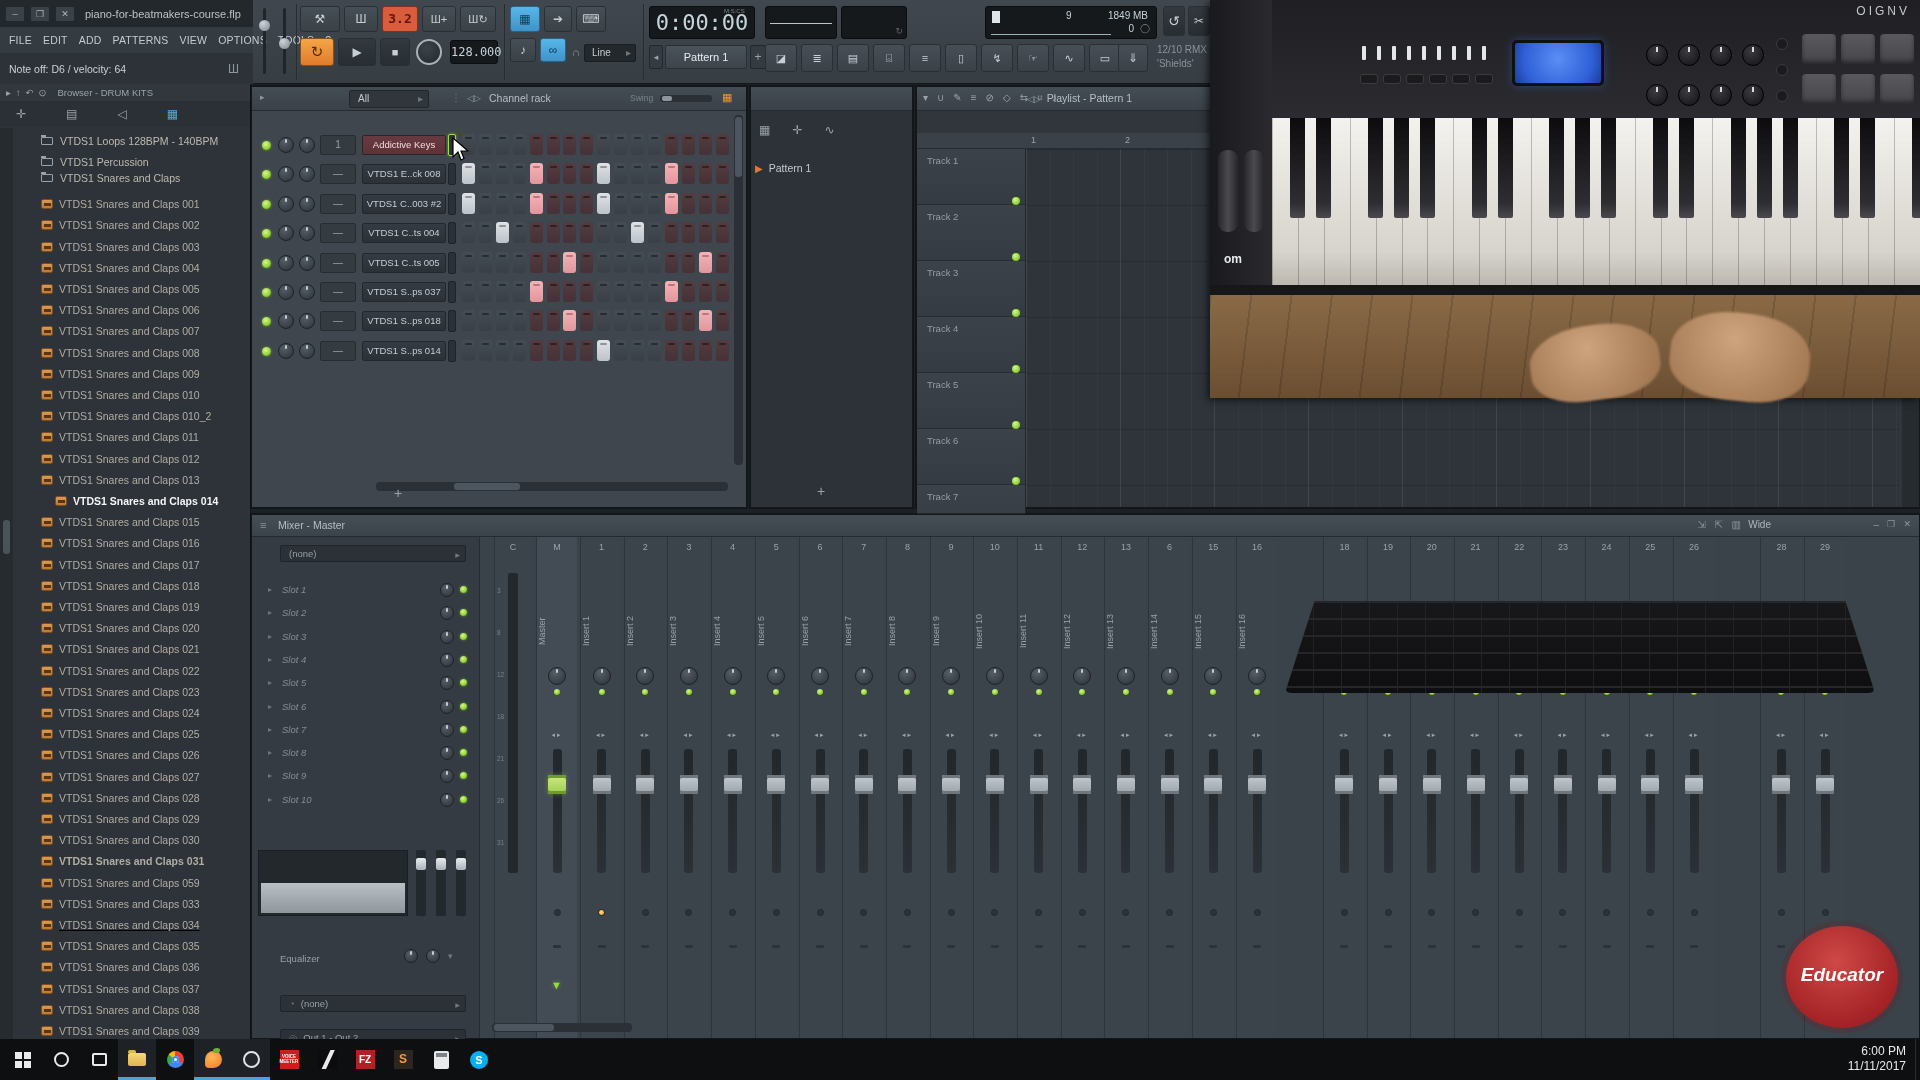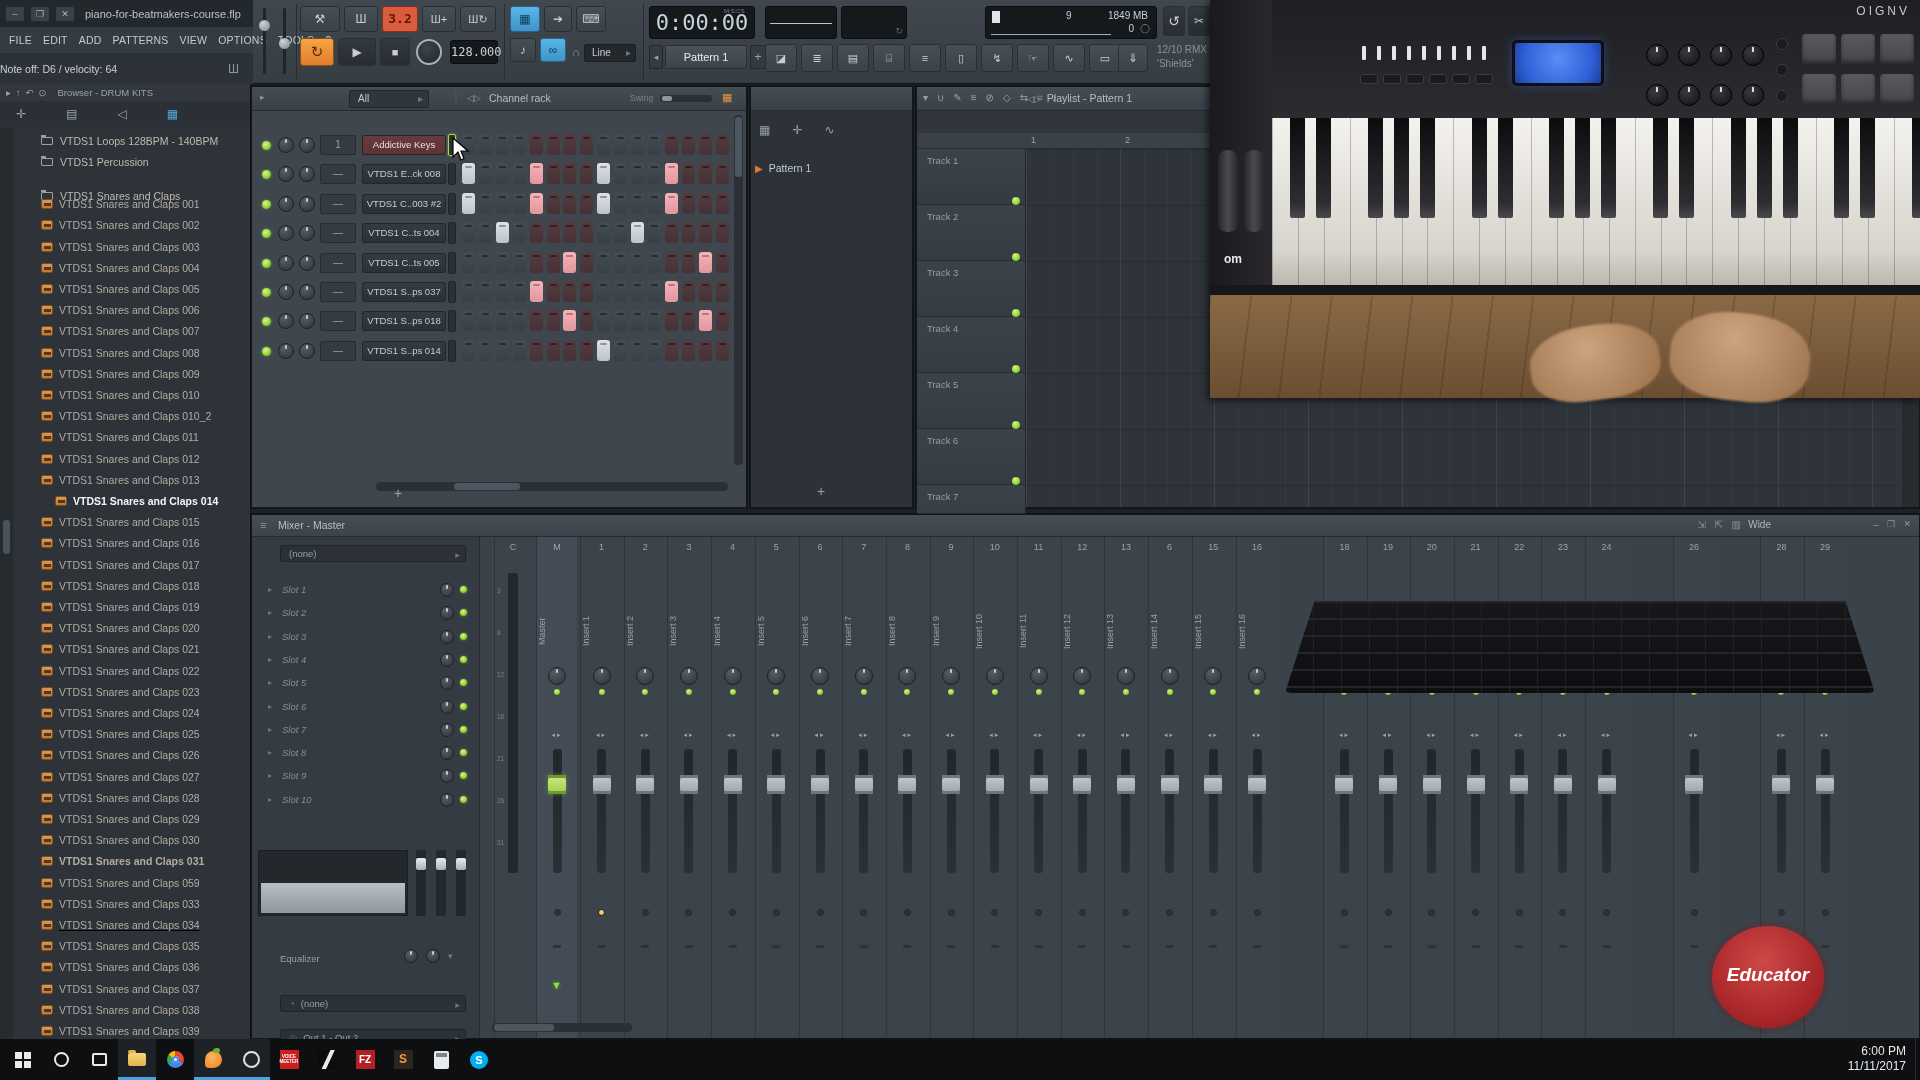--- a/index.html
+++ b/index.html
@@ -8,21 +8,21 @@
   .abs{position:absolute;}
   
   .topbar{position:absolute;left:0;top:0;width:1920px;height:84px;background:linear-gradient(#40474e,#363d43);border-bottom:1px solid #15181b;}
   .tb-well{position:absolute;left:0;top:0;width:253px;height:84px;background:#2b3136;border-right:1px solid #1b1f23;}
   .tb-titlerow{position:absolute;left:0;top:0;width:253px;height:27px;background:#23282c;display:flex;align-items:center;}
   .winbtn{width:20px;height:16px;margin-left:5px;background:#3a4147;border:1px solid #23282c;color:#aeb6bd;font-size:9px;line-height:14px;text-align:center;border-radius:2px;}
   .tb-title{color:#b9c1c8;font-size:11px;margin-left:10px;white-space:nowrap;}
   .menurow{position:absolute;left:0;top:27px;width:253px;height:26px;display:flex;align-items:center;gap:11px;padding-left:9px;background:#343b41;}
   .menurow span{color:#c3cad0;font-size:10.5px;letter-spacing:.2px;}
   .hintrow{position:absolute;left:0;top:53px;width:253px;height:31px;background:#2c3237;display:flex;align-items:center;}
-  .hint-text{color:#c9d0d6;font-size:10.5px;flex:1;}
+  .hint-text{color:#c9d0d6;font-size:10.5px;margin-left:9px;flex:1;}
   .hint-piano{color:#8d969d;font-size:12px;margin-right:14px;}
   .vslider{position:absolute;top:8px;width:3px;height:66px;background:#20252a;border-radius:2px;}
   .vslider .hdl{position:absolute;left:-4px;width:11px;height:11px;border-radius:50%;background:radial-gradient(circle at 35% 30%,#cdd5da,#7d868d);}
   .panel-sep{position:absolute;top:4px;height:76px;width:1px;background:#272c30;box-shadow:1px 0 0 #4a525a33;}
   .tbtn{position:absolute;background:linear-gradient(#474f56,#3a4147);border:1px solid #2a2f34;border-radius:3px;color:#c7ced4;text-align:center;}
   .tbtn.orange{background:linear-gradient(#f5a544,#e07c2c);color:#5c2c08;border-color:#8a5016;}
   .tbtn.blue{background:linear-gradient(#58b6e8,#3f93c8);color:#0d3850;border-color:#2b6286;}
   .seg{background:#d95c3c;border:1px solid #8a3018;border-radius:3px;color:#601608;font-family:"DejaVu Sans Mono",monospace;font-weight:bold;}
   .lcd{background:#15191c;border:1px solid #0b0e10;border-radius:3px;color:#c6d3da;font-family:"DejaVu Sans Mono",monospace;}
   .smalltxt{color:#8a939b;font-size:9px;}
@@ -144,21 +144,21 @@
   .kb-om{position:absolute;left:14px;top:252px;color:#e8eaec;font-size:12px;font-weight:bold;z-index:2;}
   .floor{position:absolute;left:0;top:295px;width:710px;height:103px;background:
     repeating-linear-gradient(97deg,#00000022 0 2px,transparent 2px 40px),linear-gradient(#8a6a46,#6b4e32);}
   .comp-kb{position:absolute;left:75px;top:306px;width:590px;height:92px;background:
     repeating-linear-gradient(to bottom,#26262a 0 2px,transparent 2px 17px),
     repeating-linear-gradient(to right,#222226 0 1px,transparent 1px 28px),
     linear-gradient(#18181b,#0e0e10);
     clip-path:polygon(5% 0,95% 0,100% 100%,0 100%);border-radius:6px;}
   .hand{position:absolute;background:radial-gradient(circle at 45% 30%,#cda47e,#9a6f4a);border-radius:45% 45% 40% 40%;filter:blur(1px);}
   
-  .educator{position:absolute;left:1712px;top:926px;width:112px;height:102px;z-index:40;text-decoration:underline;}
+  .educator{position:absolute;left:1786px;top:926px;width:112px;height:102px;z-index:40;text-decoration:underline;}
   .edu-circle{position:absolute;left:0;top:0;width:100%;height:100%;border-radius:50%;background:radial-gradient(circle at 45% 35%,#d94a47,#b02326 65%,#8c181c);opacity:.93;box-shadow:0 0 0 5px #7c141733;}
   .edu-text{position:absolute;left:0;top:38px;width:100%;text-align:center;color:#fff;font-size:19px;font-weight:bold;font-style:italic;}
   
   .taskbar{position:absolute;left:0;top:1039px;width:1920px;height:41px;background:#0d0f11;z-index:70;}
   .tb-ic{position:absolute;top:0;width:38px;height:41px;display:flex;align-items:center;justify-content:center;}
   .tb-ic.active{background:#1f2killers428;}
   .tb-ic.active{background:#1e2227;box-shadow:inset 0 -3px 0 #4aa3e0;}
   .clock{position:absolute;right:14px;top:5px;text-align:right;color:#e8eaec;font-size:12px;line-height:15px;}
   .showdesk{position:absolute;right:0;top:0;width:5px;height:41px;border-left:1px solid #2a2e33;}
   
@@ -299,21 +299,21 @@
       </div>
     <div class="br-list" id="browser-list">
         <div class="b-row folder" style="top: 0px;">
           <span class="ic-folder"></span>
           <span class="lbl">VTDS1 Loops 128BPM - 140BPM</span>
         </div>
         <div class="b-row folder" style="top: 21.2px;">
           <span class="ic-folder"></span>
           <span class="lbl">VTDS1 Percussion</span>
         </div>
-        <div class="b-row folder" style="top: 55px;">
+        <div class="b-row folder" style="top: 37px;">
           <span class="ic-folder"></span>
           <span class="lbl">VTDS1 Snares and Claps</span>
         </div>
         <div class="b-row" style="top: 63.6px;">
           <span class="ic-sample"></span>
           <span class="lbl">VTDS1 Snares and Claps 001</span>
         </div>
         <div class="b-row" style="top: 84.8px;">
           <span class="ic-sample"></span>
           <span class="lbl">VTDS1 Snares and Claps 002</span>
@@ -1133,20 +1133,31 @@
           <div class="mx-num">24</div>
           <div class="mx-vlabel">Insert 24</div>
           <div class="knob mxknob"></div>
           <div class="mxled"></div>
           <div class="mx-pan">◂▸</div>
           <div class="mx-fader"></div>
           <div class="mx-handle" style="top: 238px;"></div>
           <div class="mx-dot"></div>
           <div class="mx-dash"></div>
         </div>
+        <div class="mx-strip" style="left: 1148.8px; width: 42px;">
+          <div class="mx-num">25</div>
+          <div class="mx-vlabel">Insert 25</div>
+          <div class="knob mxknob"></div>
+          <div class="mxled"></div>
+          <div class="mx-pan">◂▸</div>
+          <div class="mx-fader"></div>
+          <div class="mx-handle" style="top: 238px;"></div>
+          <div class="mx-dot"></div>
+          <div class="mx-dash"></div>
+        </div>
         <div class="mx-strip" style="left: 1192.5px; width: 42px;">
           <div class="mx-num">26</div>
           <div class="mx-vlabel">Insert 26</div>
           <div class="knob mxknob"></div>
           <div class="mxled"></div>
           <div class="mx-pan">◂▸</div>
           <div class="mx-fader"></div>
           <div class="mx-handle" style="top: 238px;"></div>
           <div class="mx-dot"></div>
           <div class="mx-dash"></div>

